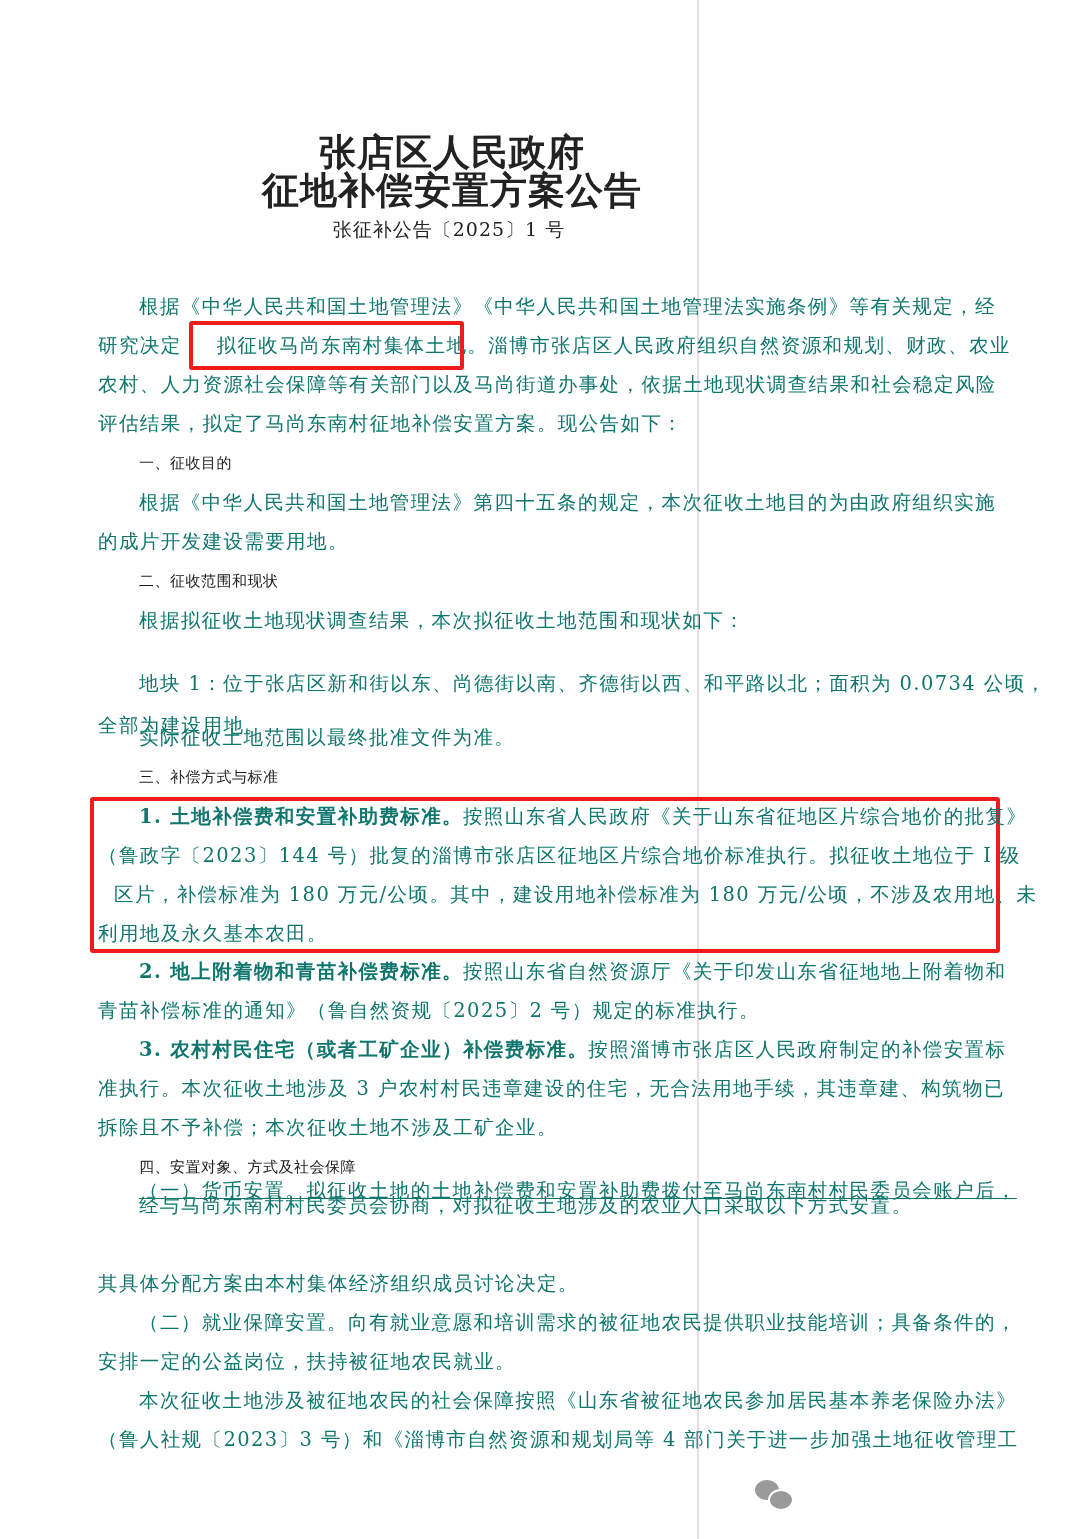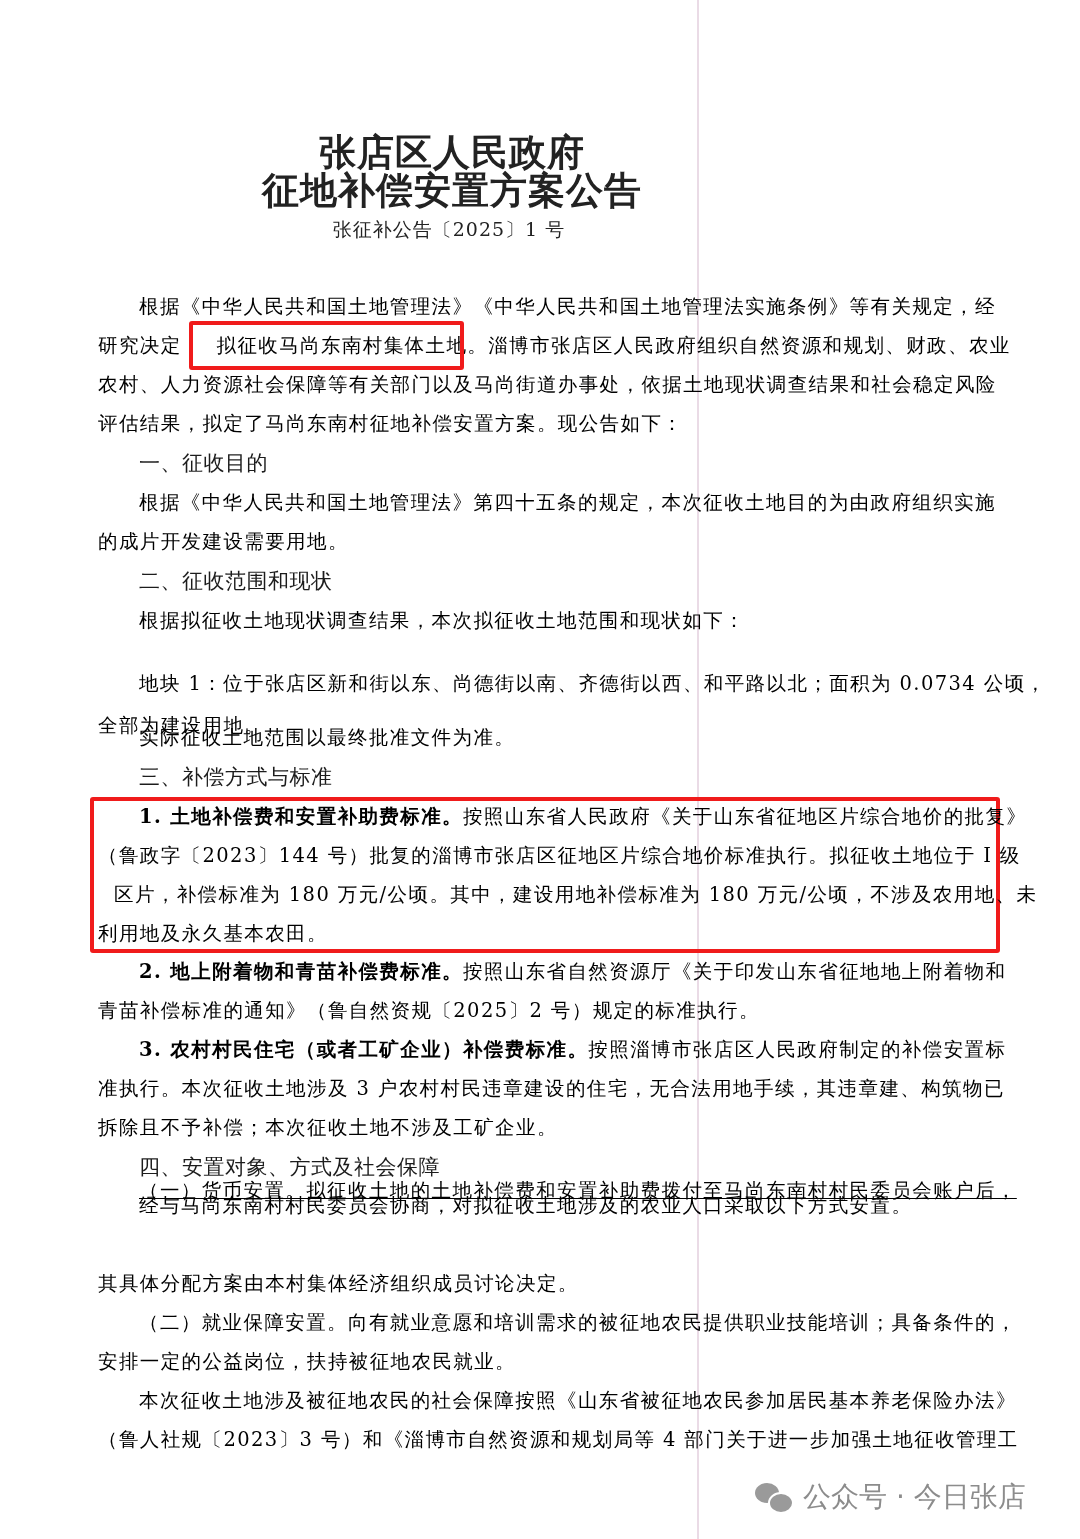--- a/index.html
+++ b/index.html
@@ -17,25 +17,25 @@
     letter-spacing: 1px;
   }
   .title.l1 { top: 128px; }
   .title.l2 { top: 166px; }
   .docno {
     position: absolute; top: 217px; left: 16px; width: 866px; text-align: center;
     font-size: 19px; color: #222; letter-spacing: 1px;
   }
   .line {
     position: absolute; left: 98px; width: 890px; font-size: 19.5px; line-height: 28px;
-    white-space: nowrap; letter-spacing: 1.4px; color: #000000; text-align: justify;
+    white-space: nowrap; letter-spacing: 1.4px; color: #0f766e; text-align: justify;
   }
   .line.indent { left: 139px; width: 850px; }
   .heading {
-    position: absolute; left: 139px; font-family: "DejaVu Sans", sans-serif; font-size: 21px;
+    position: absolute; left: 139px; font-family: "DejaVu Sans", sans-serif; font-size: 15px;
     line-height: 28px; color: #1c1c1c; letter-spacing: 0.5px;
   }
   .bold { font-weight: bold; font-family: "DejaVu Serif", serif; }
   .redbox {
     position: absolute; border: 4px solid #f01b1b; border-radius: 3px; box-sizing: border-box;
   }
   .watermark {
     position: absolute; left: 755px; top: 1478px; display: flex; align-items: center; gap: 10px;
     font-family: "DejaVu Sans", sans-serif; font-size: 28px; color: #8c8c8c;
   }
@@ -98,14 +98,13 @@
 <div class="line indent" style="top:1309px;">（二）就业保障安置。向有就业意愿和培训需求的被征地农民提供职业技能培训；具备条件的，</div>
 <div class="line" style="top:1348px;">安排一定的公益岗位，扶持被征地农民就业。</div>
 <div class="line indent" style="top:1387px;">本次征收土地涉及被征地农民的社会保障按照《山东省被征地农民参加居民基本养老保险办法》</div>
 <div class="line" style="top:1426px;">（鲁人社规〔2023〕3 号）和《淄博市自然资源和规划局等 4 部门关于进一步加强土地征收管理工</div>
 
 <div class="watermark">
   <div class="wm-icon">
     <div class="b1"></div>
       <div class="b2"></div>
   </div>
-  <span>公众号 · 今日张店</span>
 </div>
 
 </body></html>

